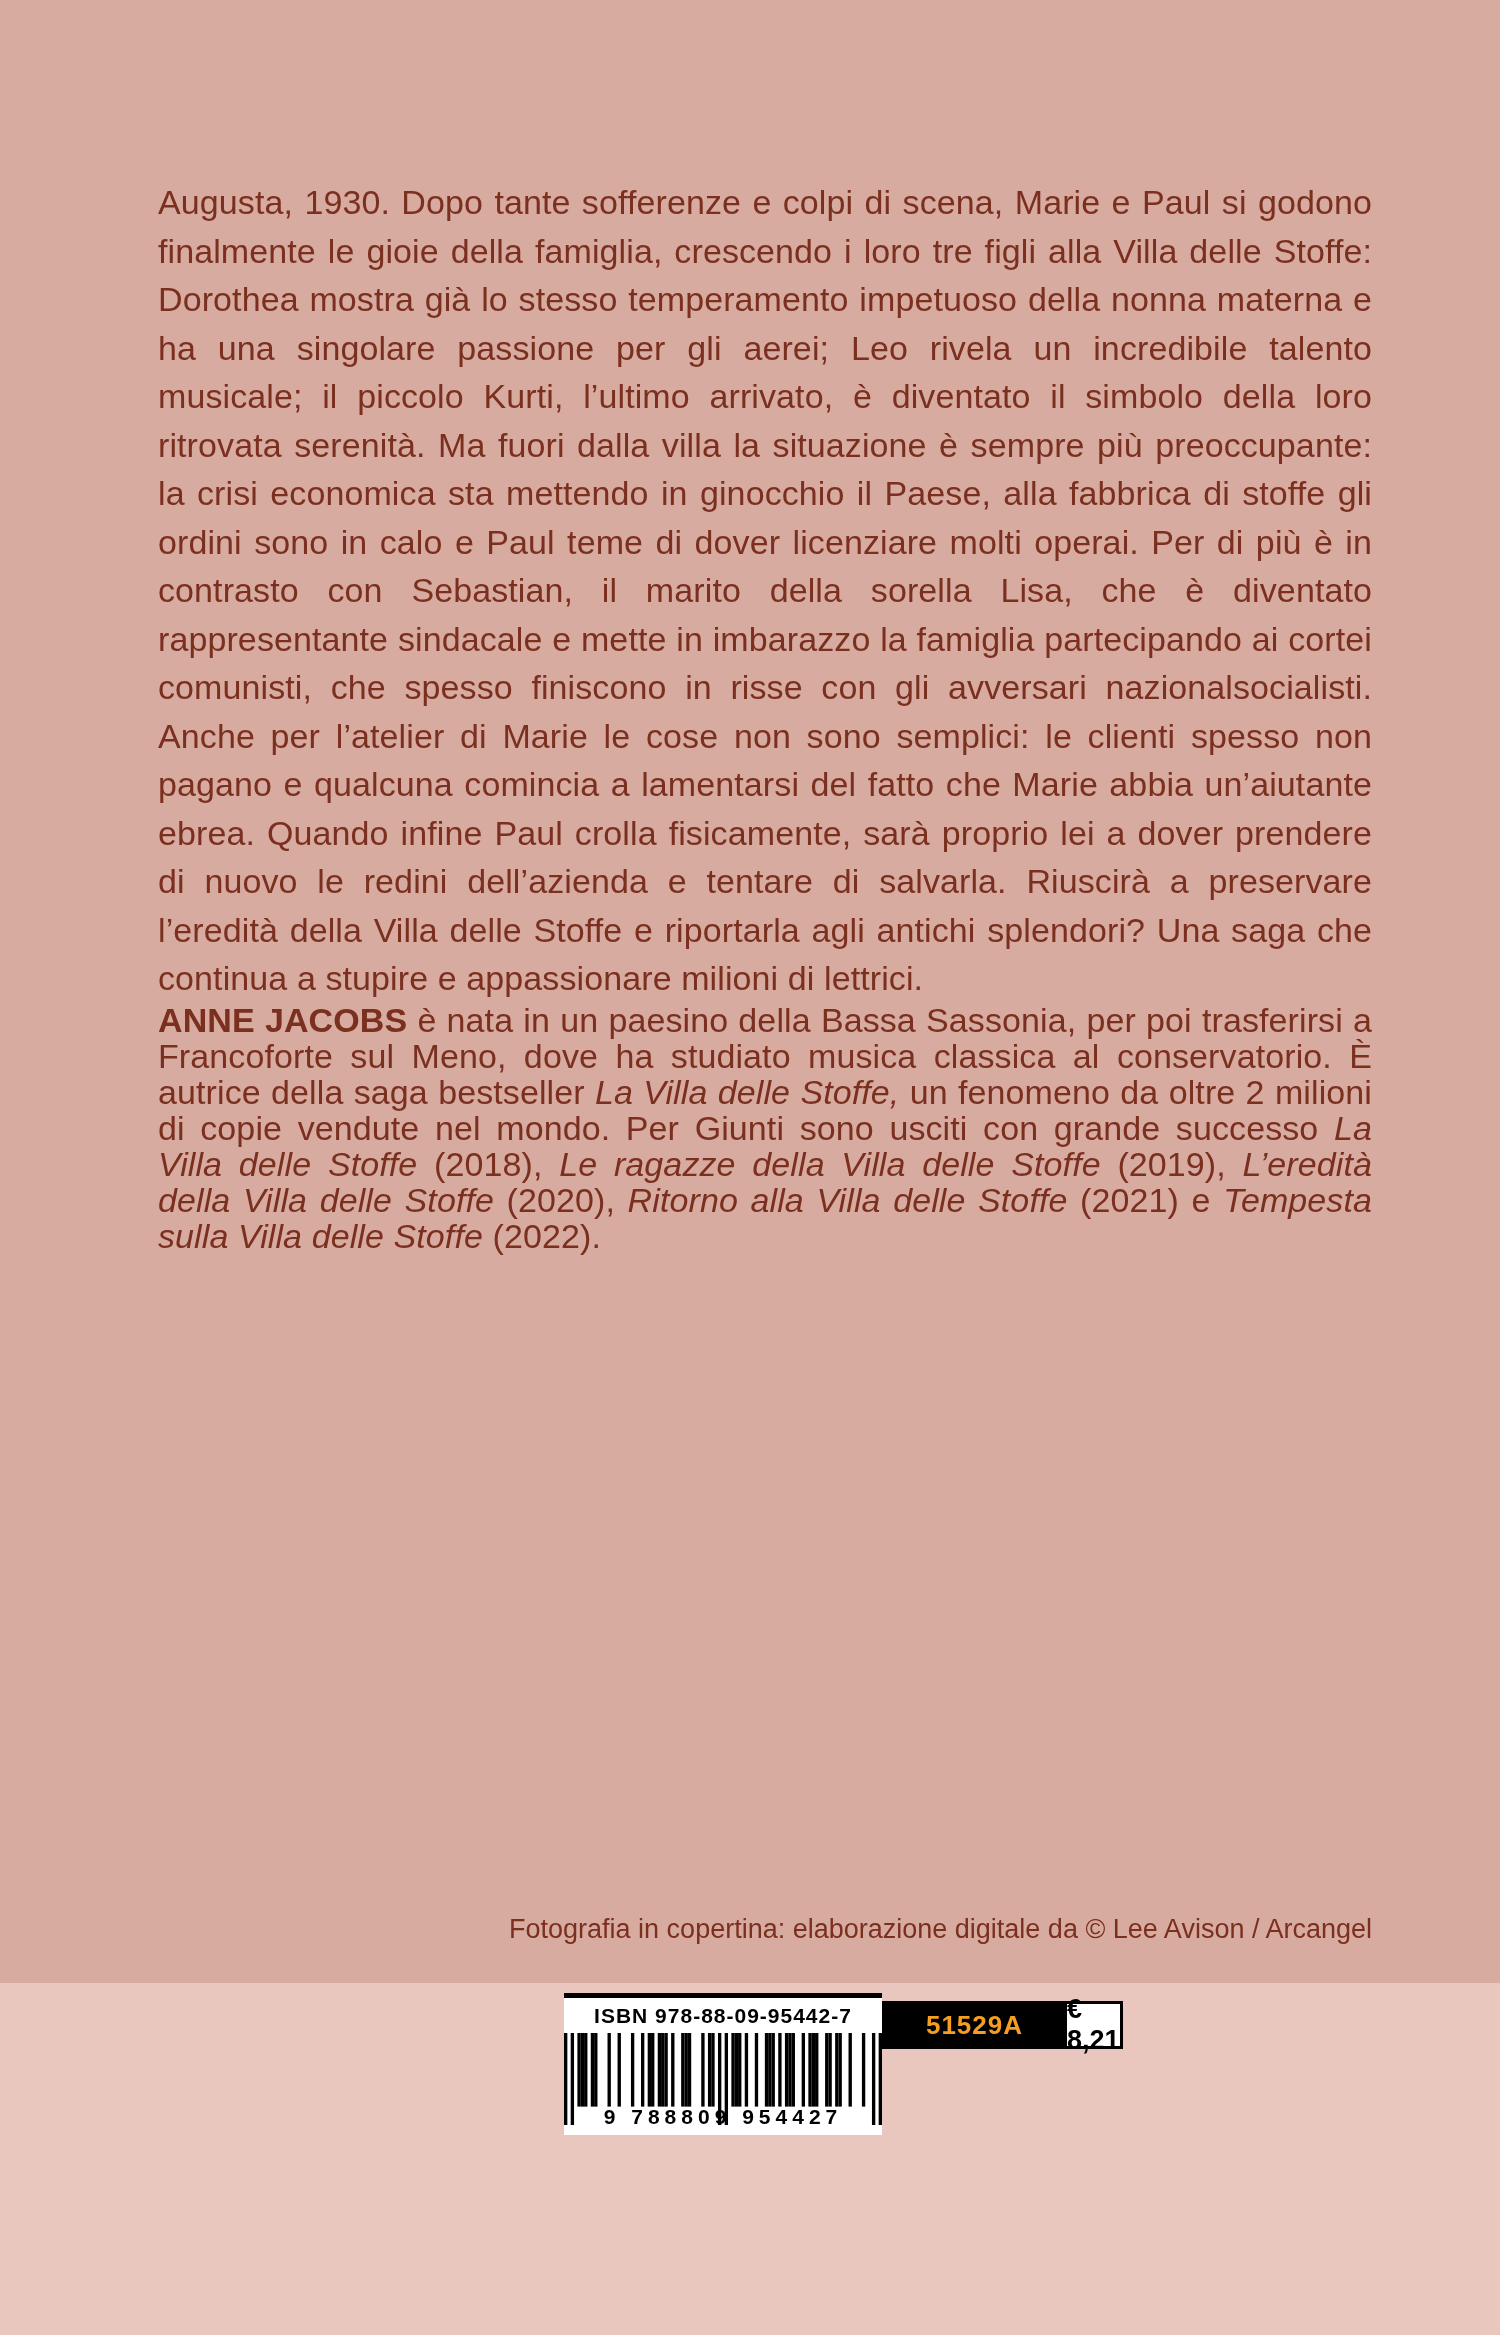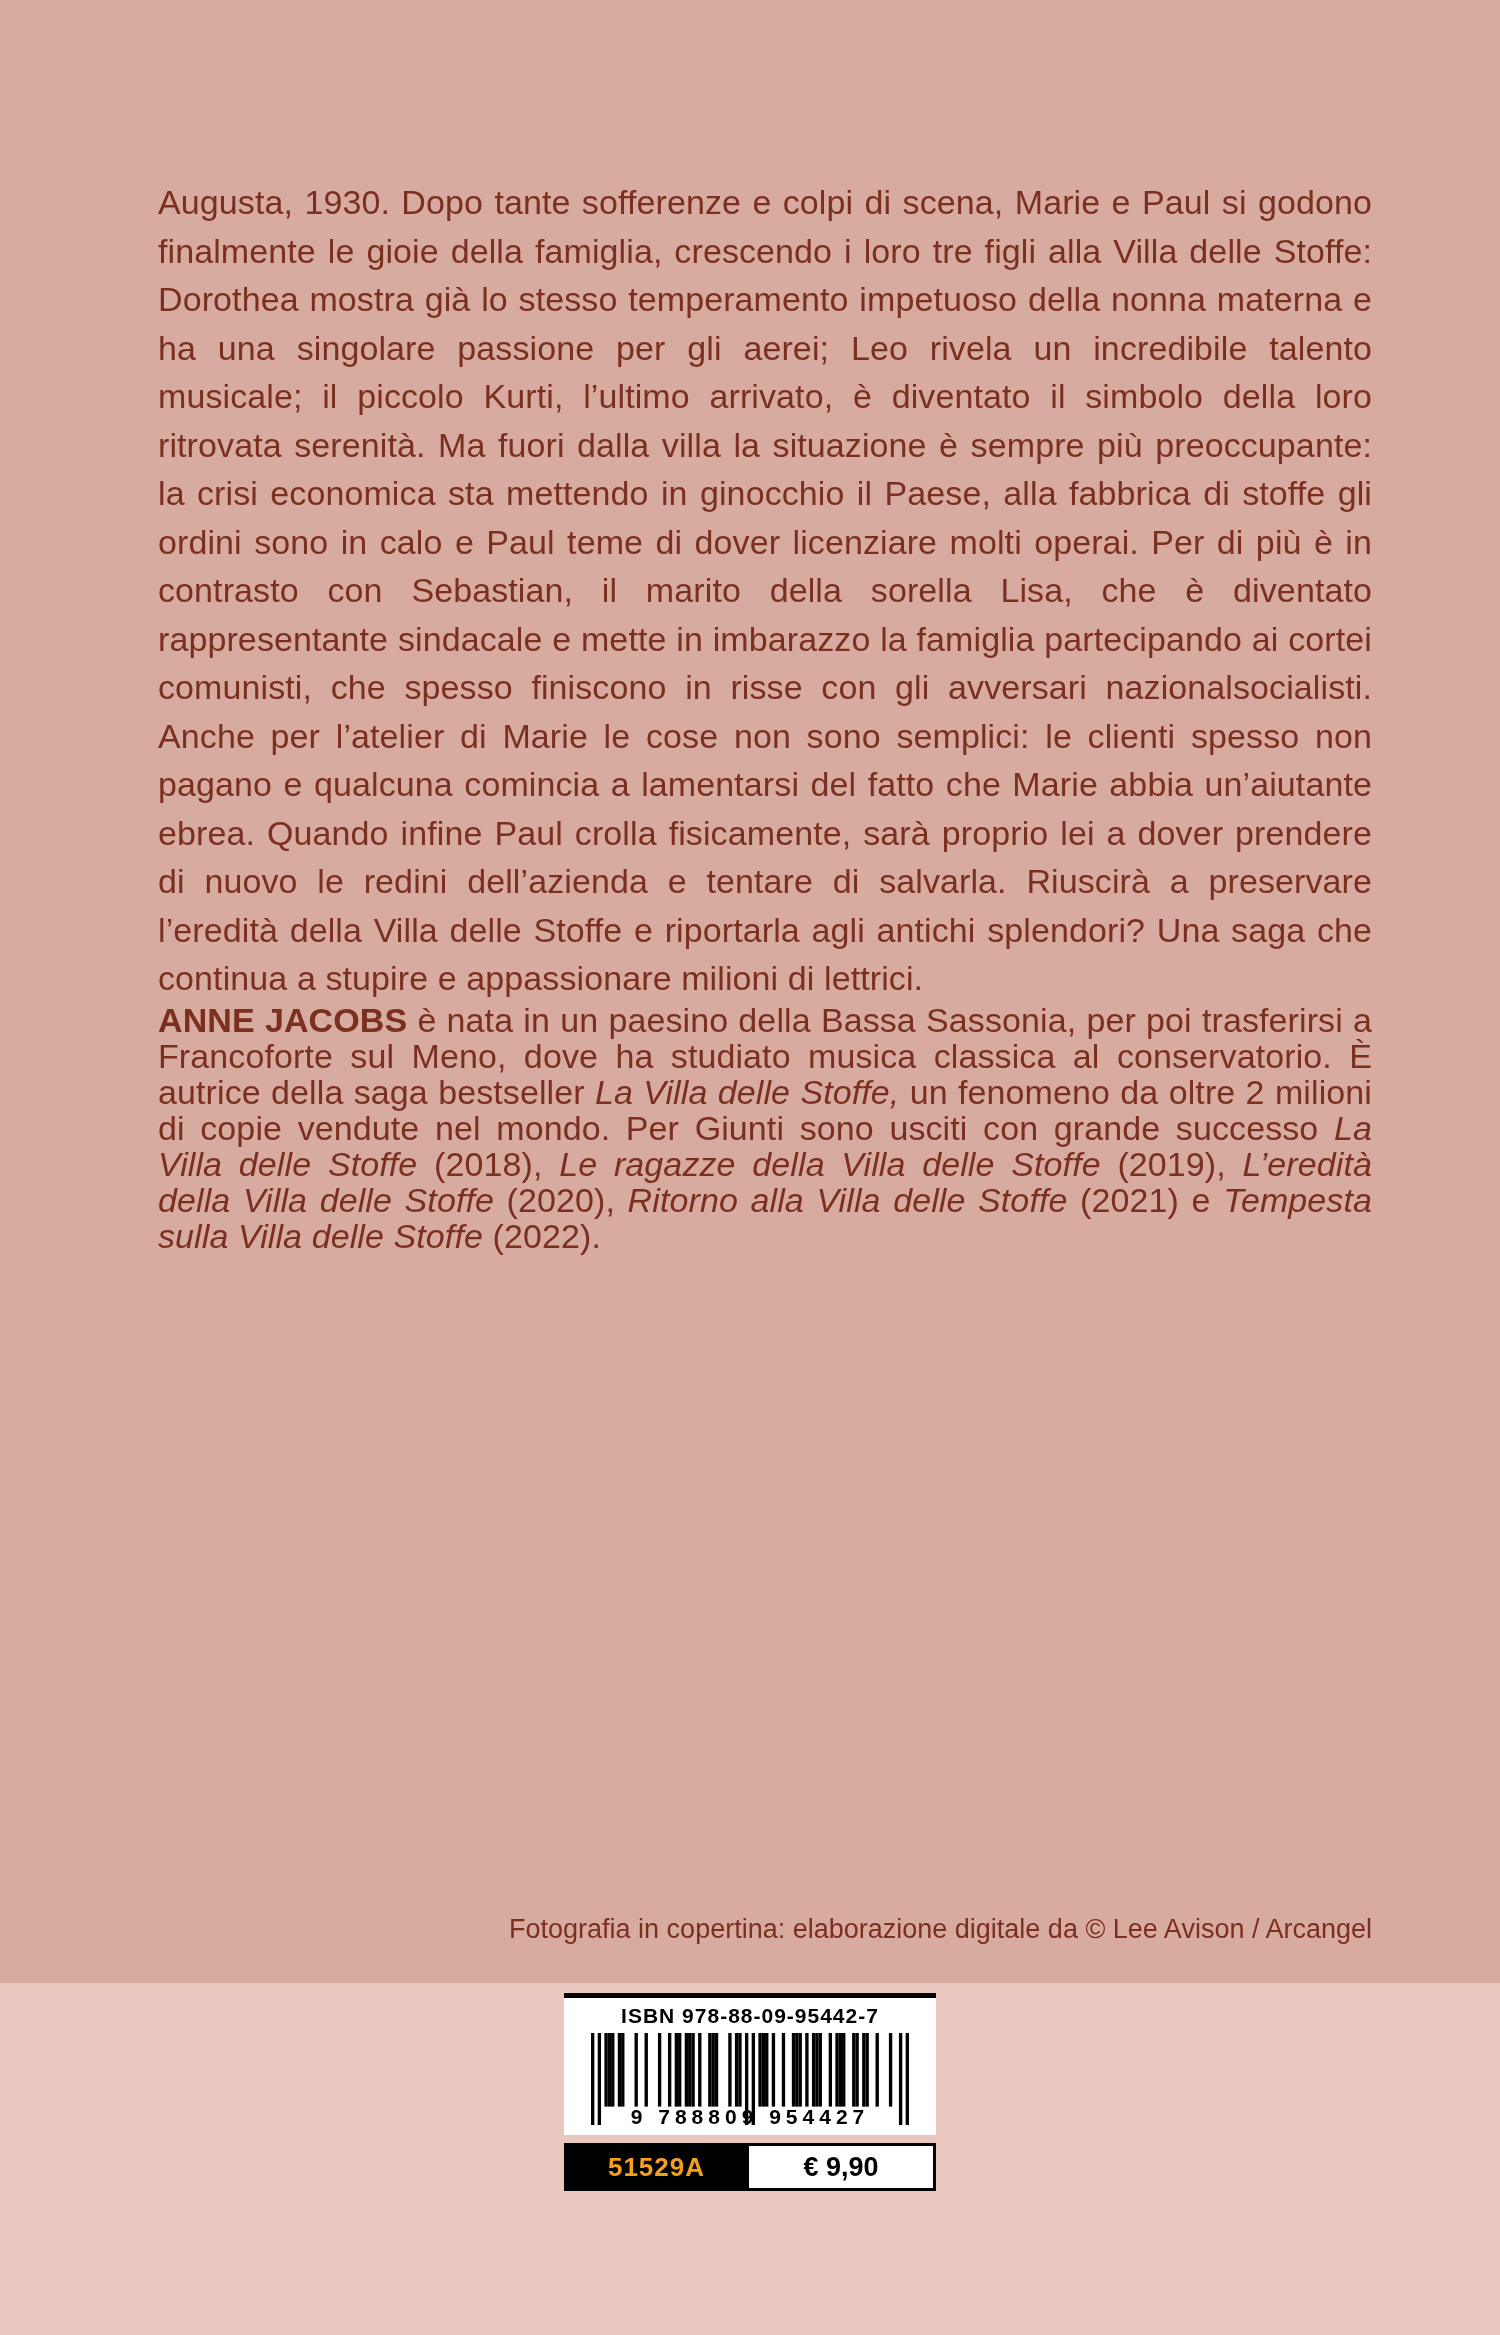--- a/index.html
+++ b/index.html
@@ -56,21 +56,21 @@
     width:1500px;height:352px;
     background:var(--footer-background);
     display:flex;
     flex-direction:column;
     align-items:center;
   }
   .barcode-block{
     margin-top:10px;
     width:372px;
     display:flex;
-    flex-direction:column;
+    flex-direction:row;
   }
   .isbn-box{
     width:372px;
     background:var(--barcode-bg);
     border-top:5px solid var(--black);
     padding:5px 0 6px 0;
     text-align:center;
   }
   .isbn-label{
     font-size:21px;
@@ -181,18 +181,18 @@
             <rect x="82" y="0" width="1" height="56"></rect>
             <rect x="85" y="0" width="1" height="56"></rect>
             <rect x="89" y="0" width="1" height="56"></rect>
             <rect x="92" y="0" width="1" height="70"></rect>
             <rect x="94" y="0" width="1" height="70"></rect>
           </svg>
         <div class="barcode-digits">9 788809 954427</div>
       </div>
       <div class="price-row">
         <div class="code-box">51529A</div>
-        <div class="price-box">€ 9,90</div>
+        <div class="price-box">€ 8,21</div>
       </div>
     </div>
   </div>
 
 </div>
 
 </body></html>

